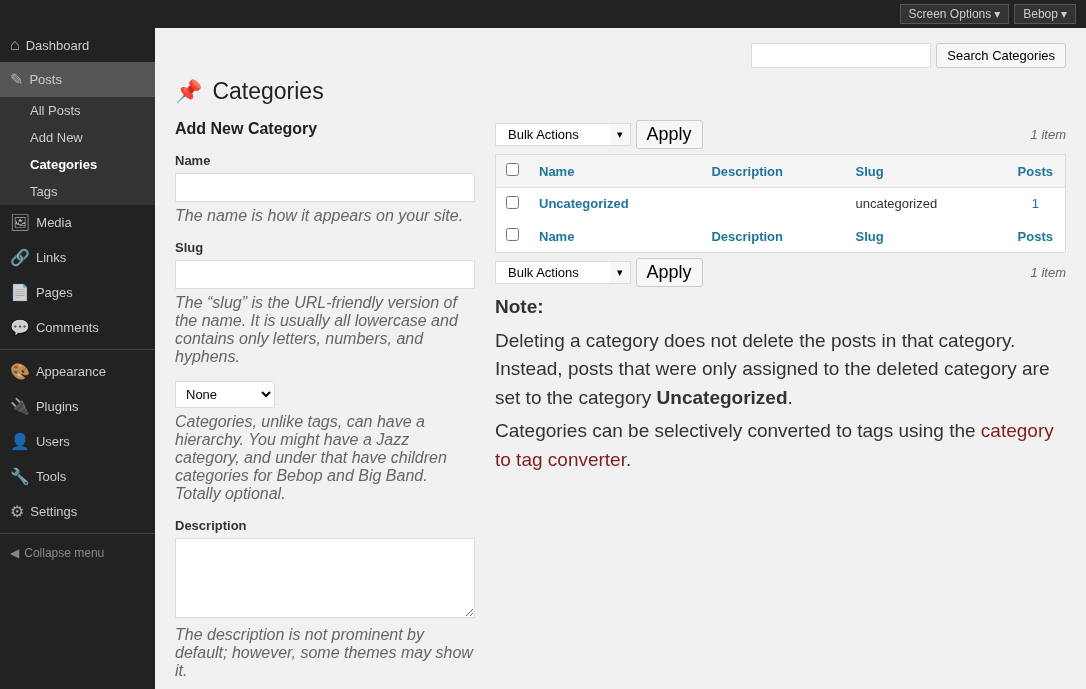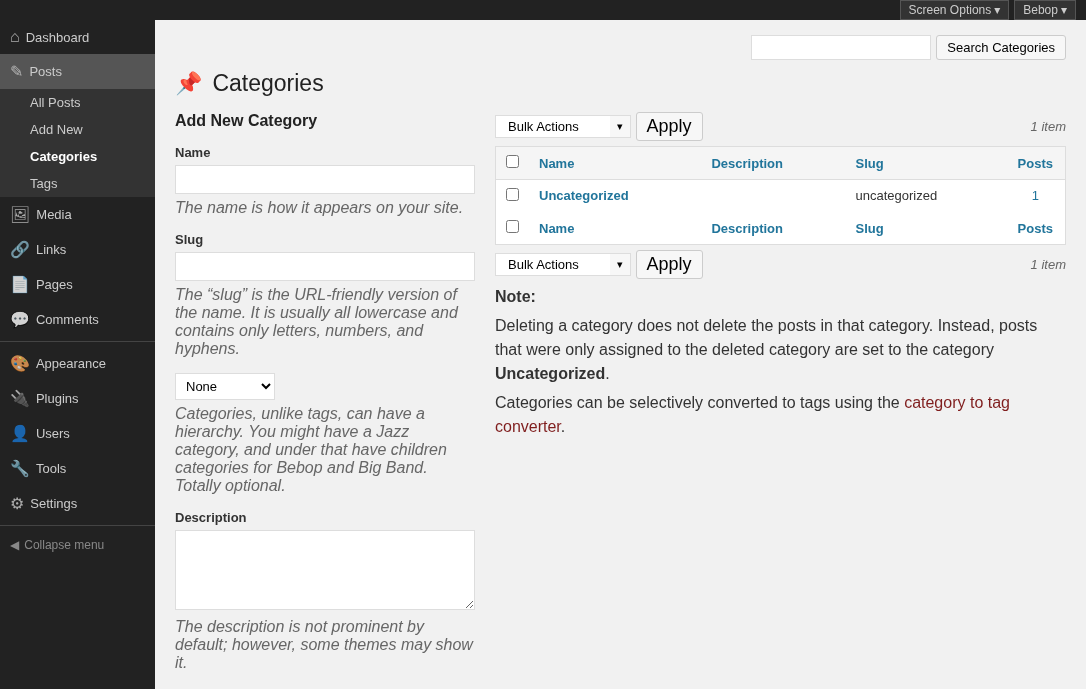--- a/index.html
+++ b/index.html
@@ -2,21 +2,21 @@
 <html><head>
   <meta charset="utf-8">
   <style>
     * { box-sizing: border-box; margin: 0; padding: 0; }
     body { font-family: Arial, sans-serif; font-size: 13px; background: #f1f1f1; color: #333; display: flex; flex-direction: column; height: 689px; width: 1086px; overflow: hidden; }
 
     
     .top-bar {
       background: #222;
       color: #ccc;
-      height: 20px;
+      height: 28px;
       display: flex;
       align-items: center;
       justify-content: flex-end;
       padding: 0 10px;
       gap: 5px;
       flex-shrink: 0;
     }
     .top-bar-btn {
       background: #333;
       border: 1px solid #555;
@@ -236,21 +236,21 @@
     .cat-table tr:last-child td { border-bottom: none; }
     .cat-table .cb-col { width: 30px; }
     .cat-table .posts-col { width: 60px; text-align: center; }
     .cat-table .posts-col a { color: #21759b; text-decoration: none; }
     .cat-link { color: #21759b; text-decoration: none; font-weight: 600; }
     .checkbox-input { cursor: pointer; }
 
     
     .note-section {
       margin-top: 6px;
-      font-size: 16px;
+      font-size: 19px;
       color: #333;
     }
     .note-label { font-weight: 700; }
     .note-text { margin-bottom: 5px; line-height: 1.5; }
     .note-link { color: #7f1d1d; text-decoration: none; }
 
     
     .posts-active { background: #555; }
     .bulk-select-wrapper {
       display: flex;

